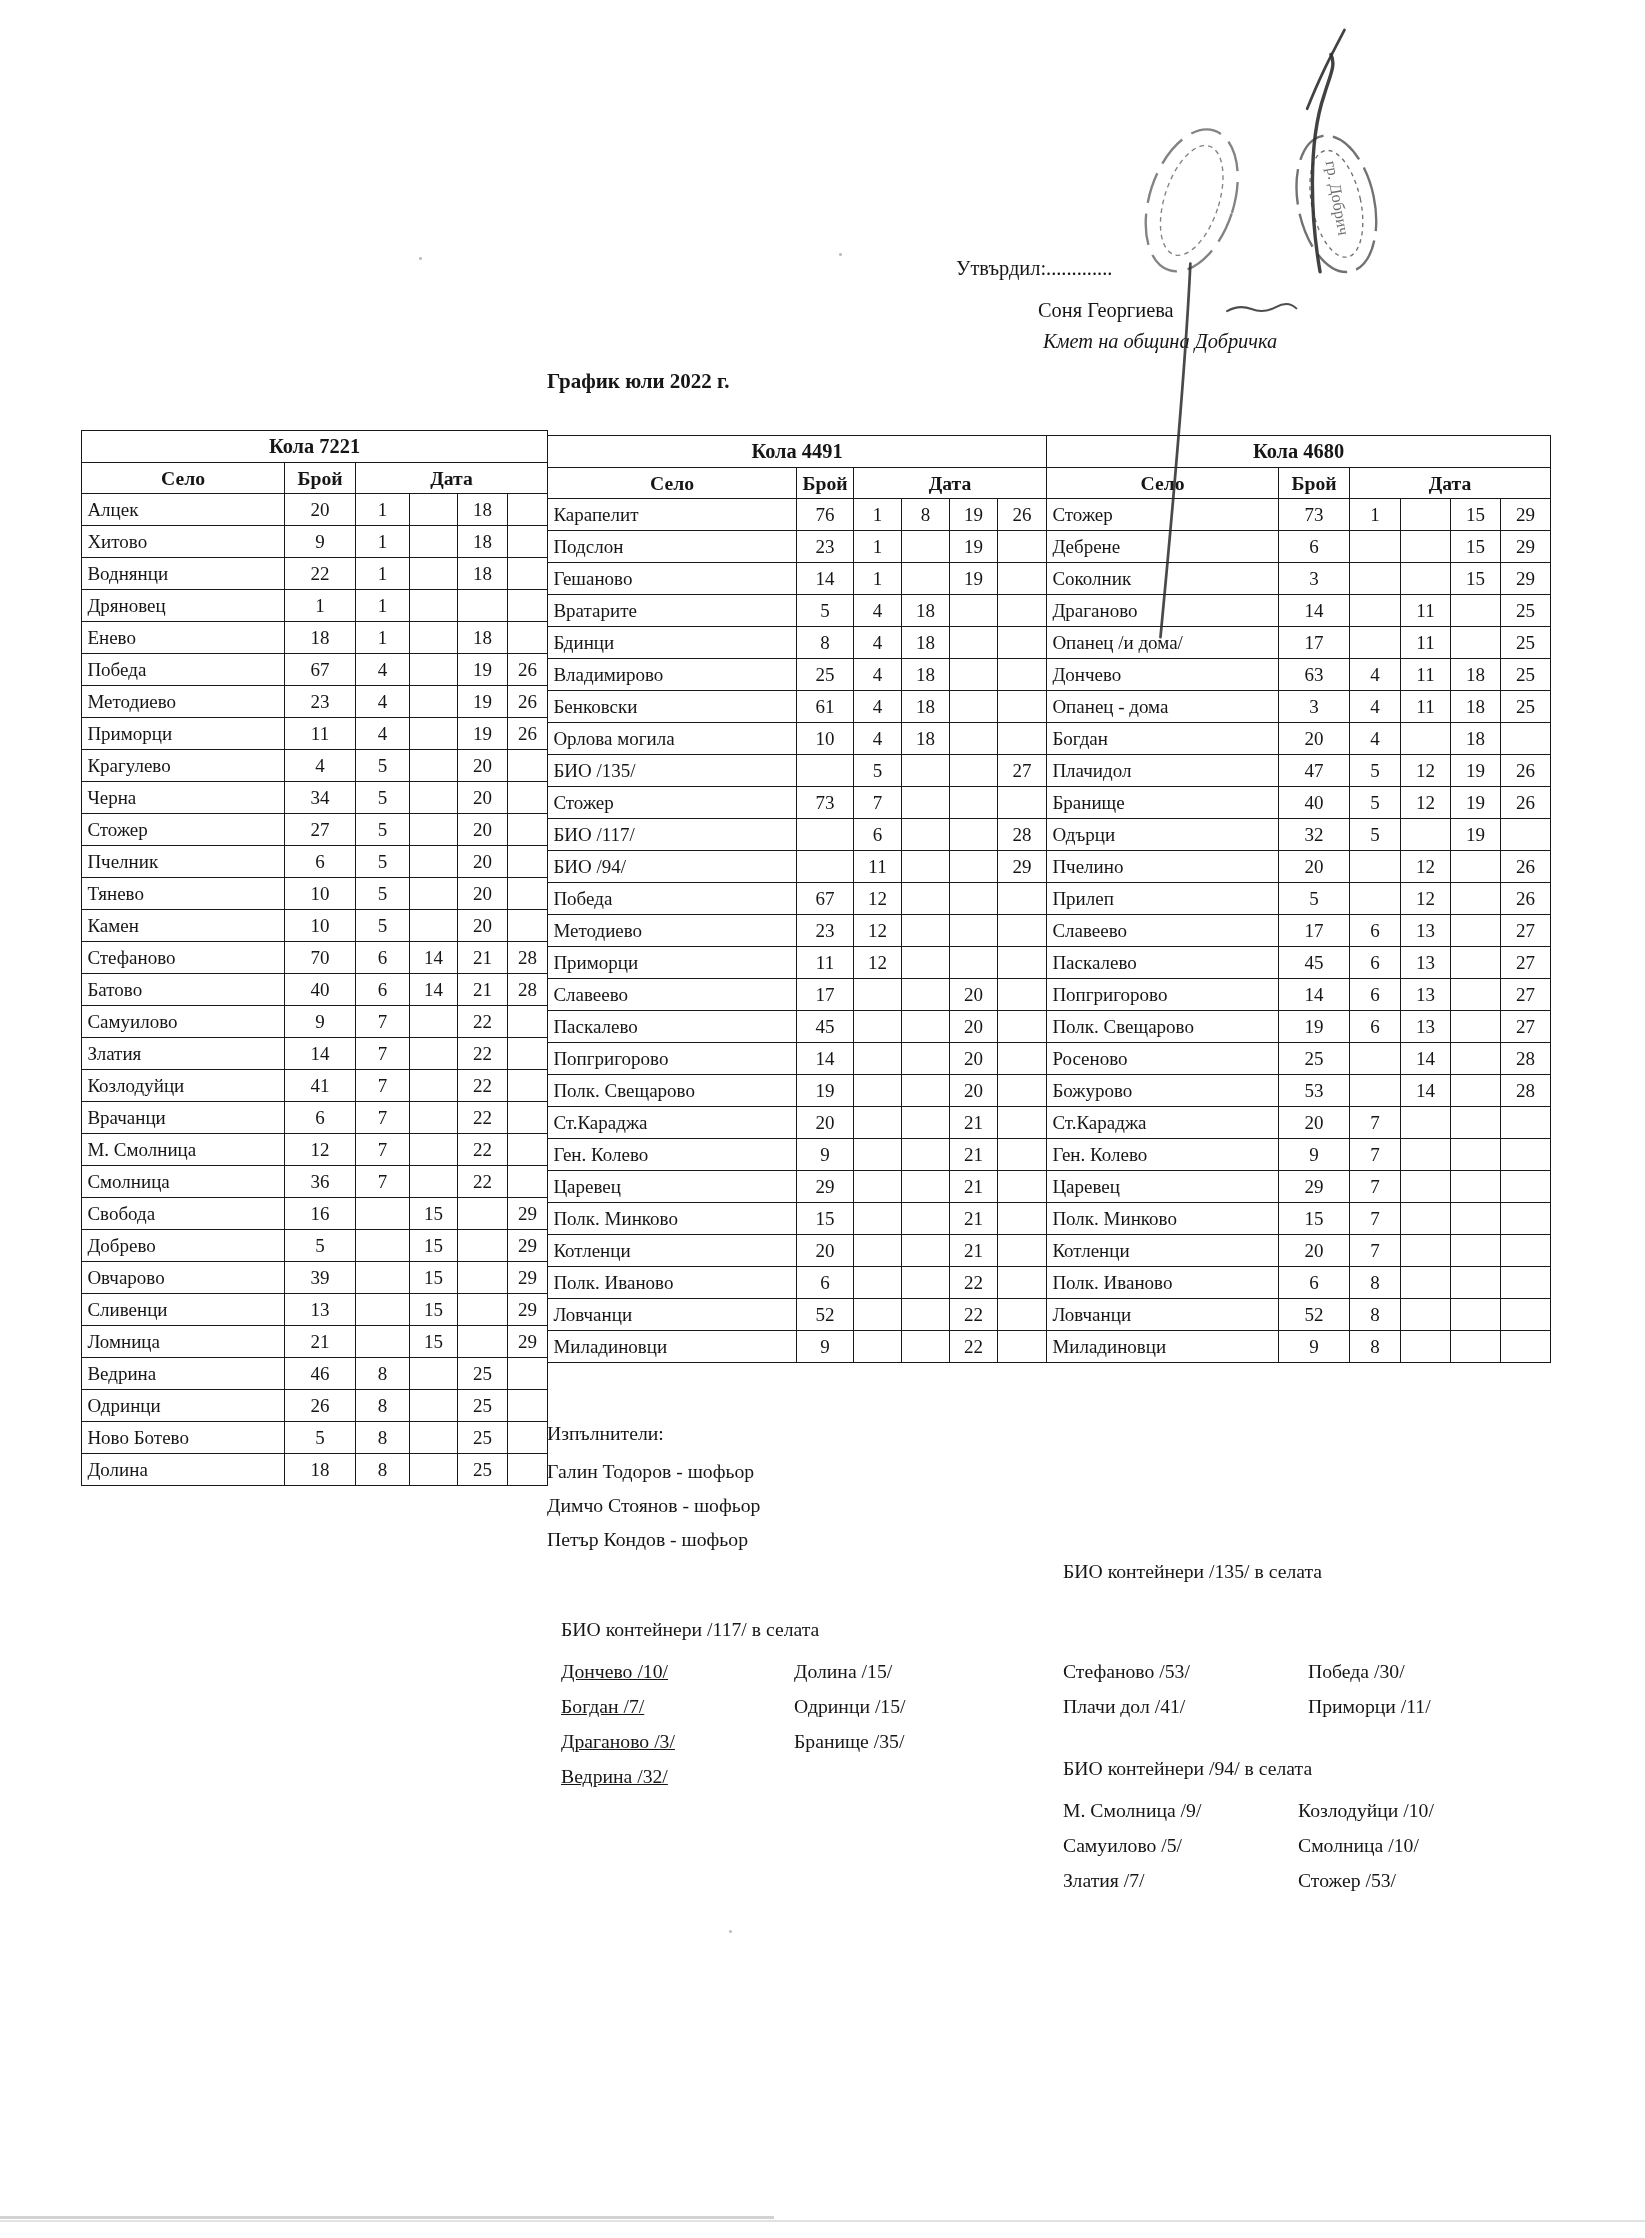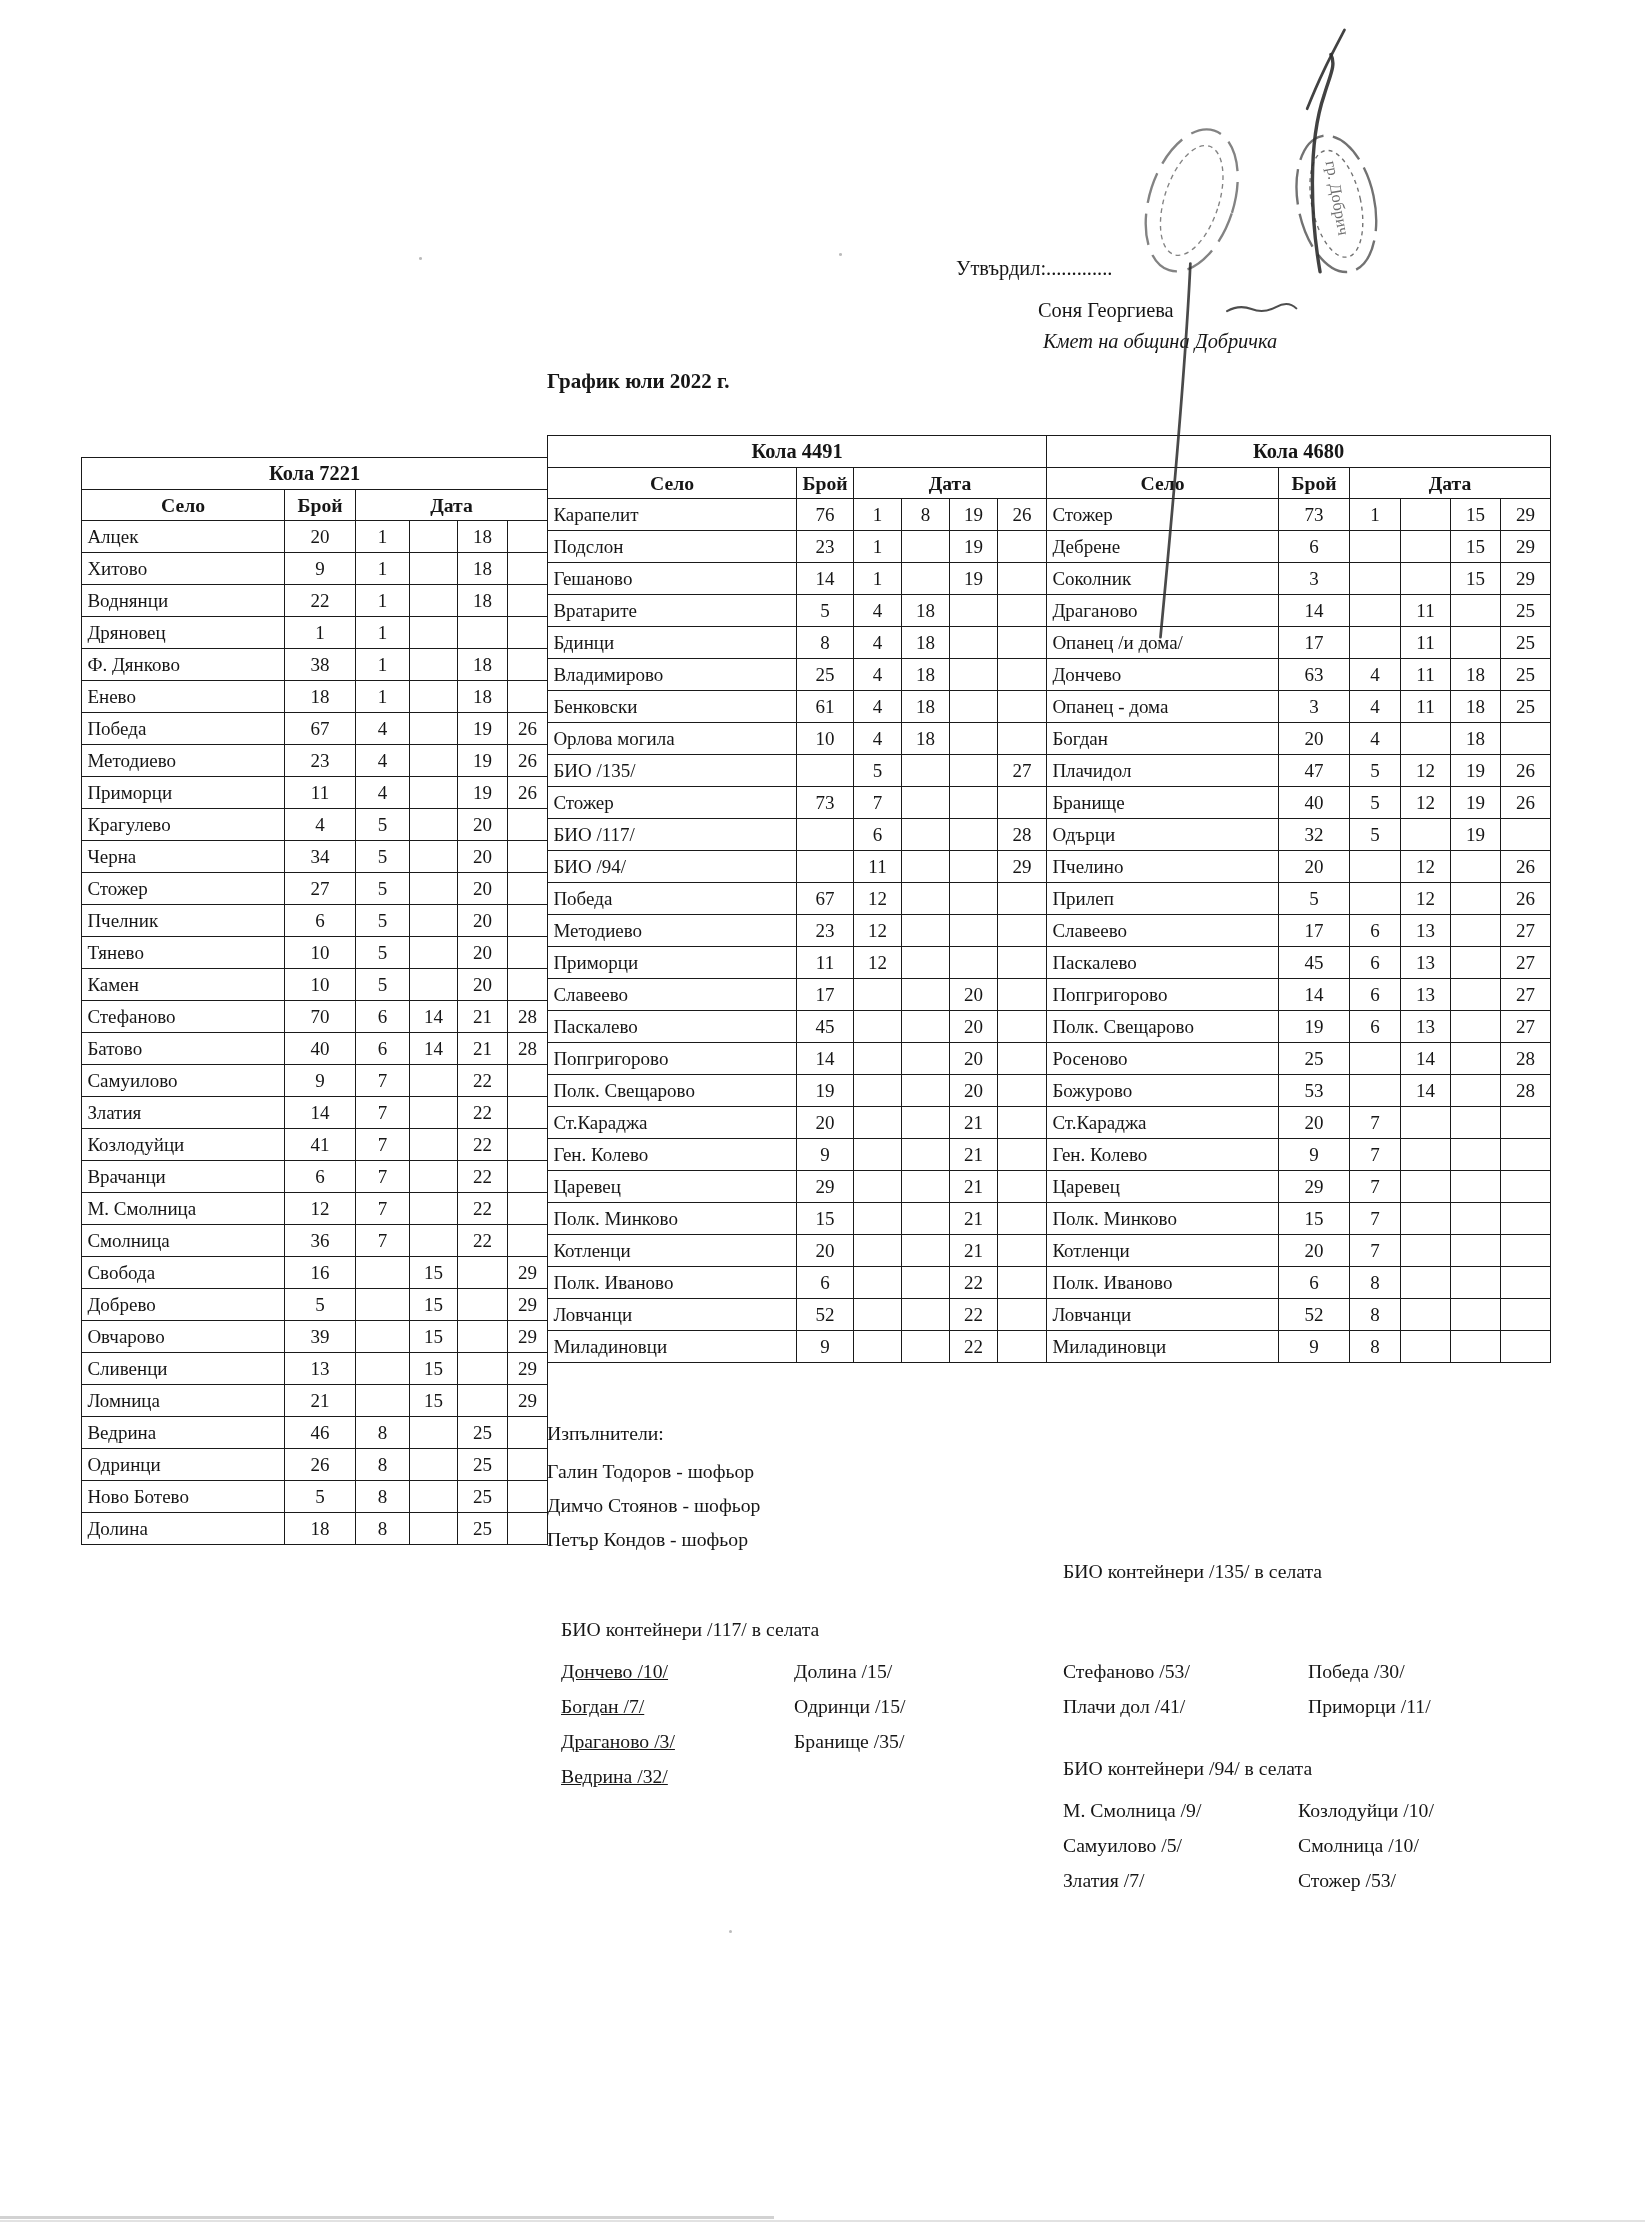--- a/index.html
+++ b/index.html
@@ -31,21 +31,21 @@
     border: 1.4px solid #1a1a1a;
     padding: 0;
     height: 31px;
     overflow: hidden;
     white-space: nowrap;
   }
   table.sched th.car { font-size: 20.4px; font-weight: bold; text-align: center; height: 31px; }
   table.sched th.h   { font-size: 19.7px; font-weight: bold; text-align: center; height: 30px; }
   table.sched td.village { text-align: left; padding: 0 5.4px; }
   table.sched td.num     { text-align: center; }
-  #table-1 { left: 81px;  top: 457px; width: 466px; }
+  #table-1 { left: 81px;  top: 430px; width: 466px; }
   #table-2 { left: 547px;  top: 435px; width: 499px; padding-left: 24px; }
   #table-3 { left: 1046px; top: 435px; width: 505px; }
 
   
   .executors-title { left: 547px; top: 1422px; font-size: 19.7px; }
   .executors-list  { left: 547px; top: 1454px; font-size: 19.7px; line-height: 34px; }
 
   
   .bio-title { font-size: 19.7px; }
   .bio-col   { font-size: 19.7px; line-height: 35px; }
@@ -121,28 +121,20 @@
         </tr>
         <tr>
           <td class="village">Дряновец</td>
           <td class="num">1</td>
           <td class="num">1</td>
           <td class="num"></td>
           <td class="num"></td>
           <td class="num"></td>
         </tr>
         <tr>
-          <td class="village">Ф. Дянково</td>
-          <td class="num">38</td>
-          <td class="num">1</td>
-          <td class="num"></td>
-          <td class="num">18</td>
-          <td class="num"></td>
-        </tr>
-        <tr>
           <td class="village">Енево</td>
           <td class="num">18</td>
           <td class="num">1</td>
           <td class="num"></td>
           <td class="num">18</td>
           <td class="num"></td>
         </tr>
         <tr>
           <td class="village">Победа</td>
           <td class="num">67</td>

